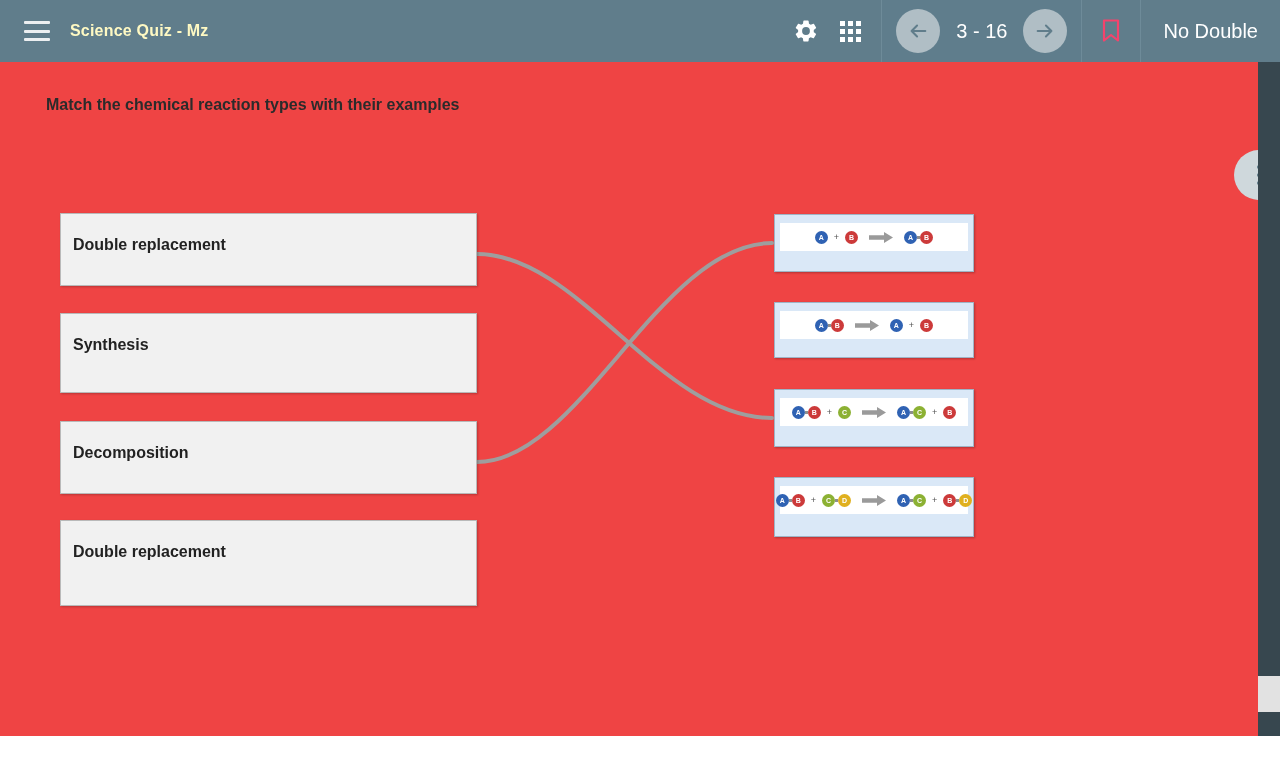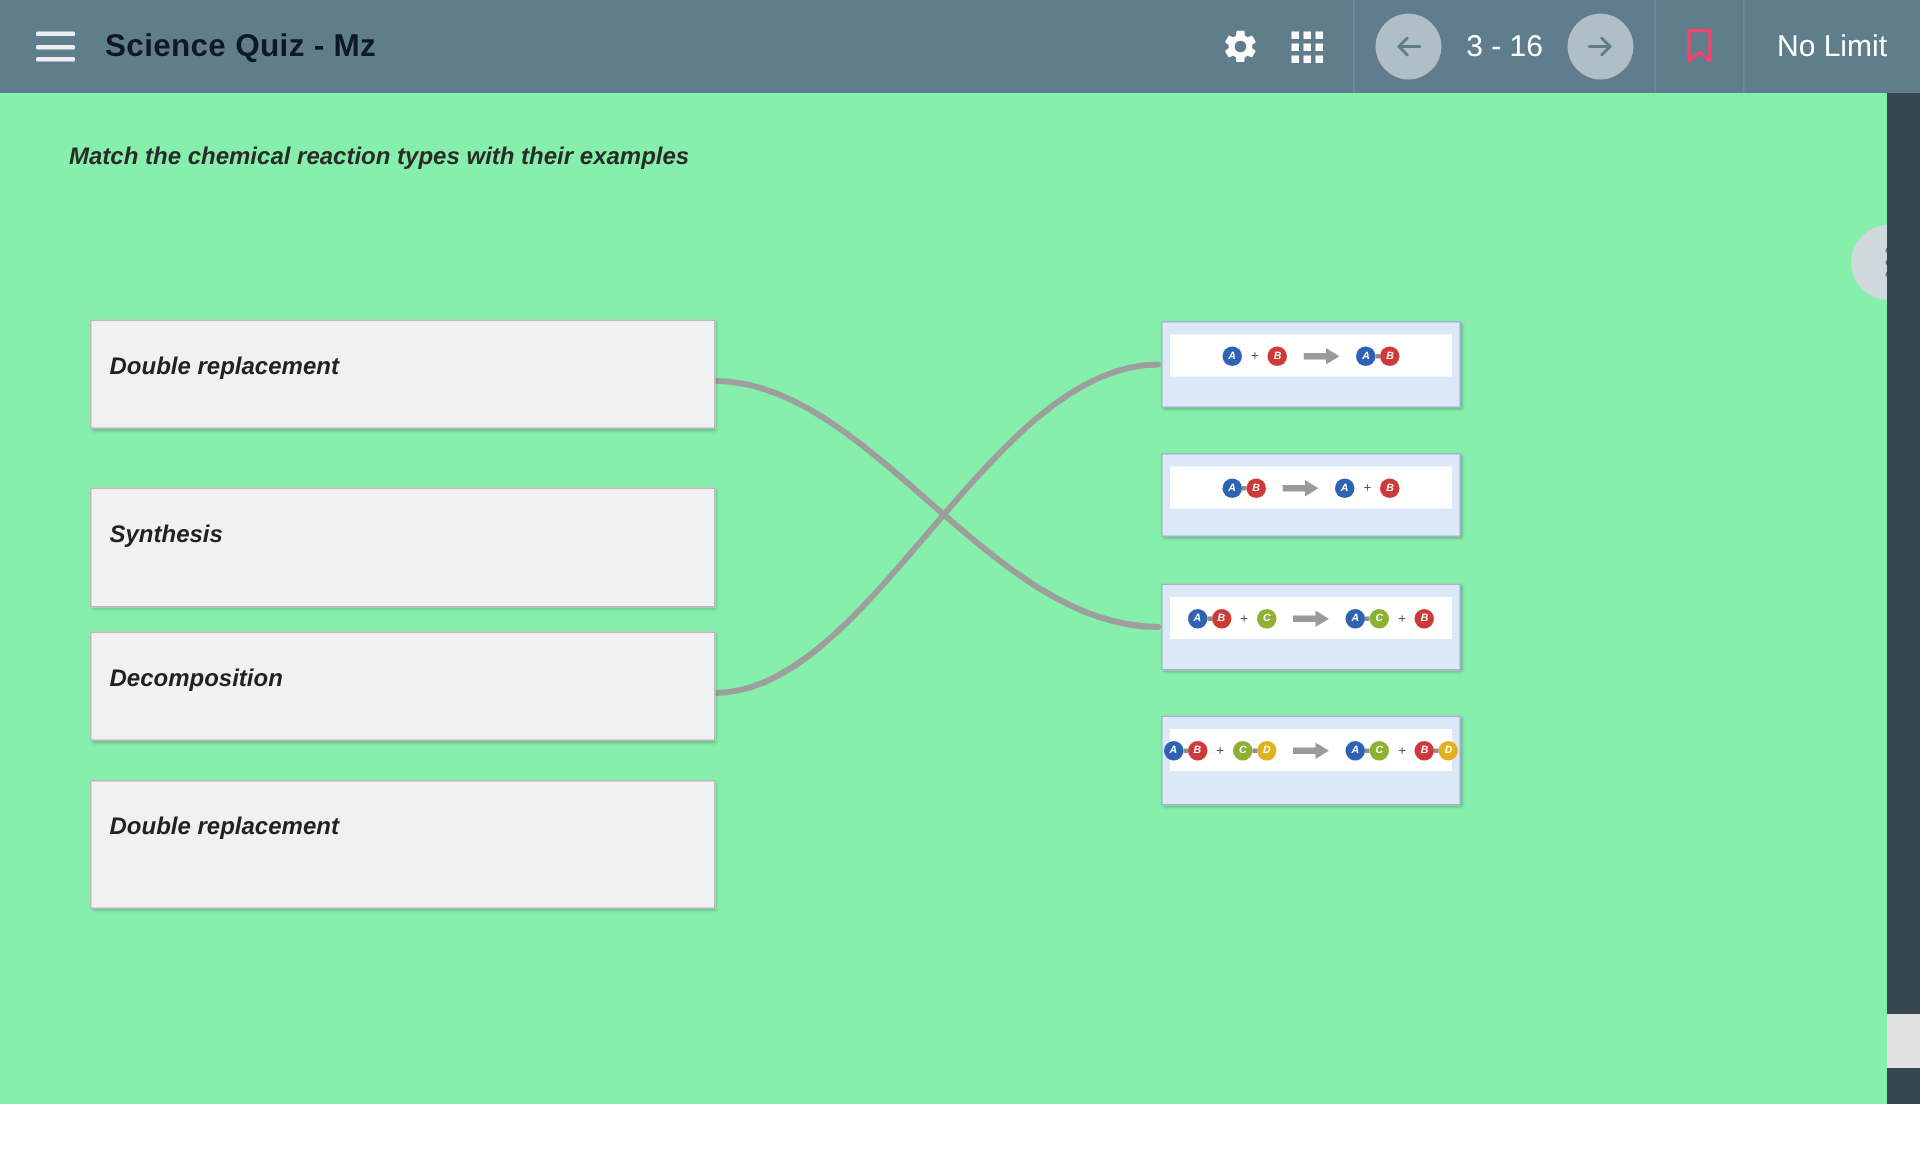--- a/index.html
+++ b/index.html
@@ -17,21 +17,21 @@
     background:#607d8b;
     display:flex; align-items:center;
   }
   .hamburger {
     width:26px; height:20px; margin-left:24px; margin-right:20px;
     display:flex; flex-direction:column; justify-content:space-between;
     cursor:pointer;
   }
   .hamburger span { display:block; height:3px; background:#eceff1; border-radius:1px; }
   .app-title {
-    color:#0f172a; font-size:21px; font-weight:bold; letter-spacing:0.2px;
+    color:#fef9c3; font-size:16px; font-weight:bold; letter-spacing:0.2px;
     white-space:nowrap;
   }
   .header-right {
     margin-left:auto; display:flex; align-items:center; height:62px;
   }
   .hdr-icon-group {
     display:flex; align-items:center; gap:14px; padding:0 16px; height:62px;
   }
   .icon-btn {
     width:30px; height:30px; display:flex; align-items:center; justify-content:center;
@@ -57,21 +57,21 @@
   .bookmark-wrap {
     height:62px; display:flex; align-items:center; padding:0 20px;
     border-right:1px solid #6e8b99;
   }
   .bookmark { width:18px; height:24px; }
   .no-limit { color:#ffffff; font-size:20px; padding:0 22px 0 22px; white-space:nowrap; }
 
   
   .content {
     position:absolute; left:0; top:62px; width:1258px; height:674px;
-    background:#86efac; overflow:hidden;font-style:italic;
+    background:#ef4444; overflow:hidden;
   }
   .question-title {
     position:absolute; left:46px; top:34px;
     font-size:16px; font-weight:bold; color:#2b2b2b;
   }
 
   .match-area { position:absolute; left:0; top:0; width:1258px; height:674px; }
 
   .left-item {
     position:absolute; left:60px; width:417px;
@@ -191,37 +191,37 @@
             </svg>
         </div>
       </div>
 
       <div class="bookmark-wrap">
         <svg class="bookmark" viewBox="0 0 18 24">
           <path d="M2 1.5 h14 v20 l-7 -5.5 l-7 5.5 z" fill="none" stroke="#f4436c" stroke-width="2.2" stroke-linejoin="round"></path>
         </svg>
       </div>
 
-      <div class="no-limit">No Limit</div>
+      <div class="no-limit">No Double</div>
     </div>
   </div>
 
   <div class="content">
     <div class="question-title">Match the chemical reaction types with their examples</div>
 
     <div class="match-area">
       <svg class="connectors" viewBox="0 0 1258 674">
         <g id="conn-group" fill="none" stroke="#9e9e9e" stroke-width="4" stroke-linecap="round">
             <path d="M 477 192 C 580 192, 660 356, 772 356"></path>
             <path d="M 477 400 C 580 400, 660 181, 772 181"></path>
           </g>
       </svg>
       <div id="left-col">
           <div class="left-item" style="top: 151px; height: 73px;"><span>Double replacement</span></div>
-          <div class="left-item" style="top: 251px; height: 80px; margin-top: 12px;"><span>Synthesis</span></div>
+          <div class="left-item" style="top: 251px; height: 80px;"><span>Synthesis</span></div>
           <div class="left-item" style="top: 359px; height: 73px;"><span>Decomposition</span></div>
           <div class="left-item" style="top: 458px; height: 86px;"><span>Double replacement</span></div>
         </div>
       <div id="right-col">
           <div class="right-card" style="top: 152px; height: 58px;">
             <div class="eq-strip" title="A + B -&gt; AB">
               <span class="mol">
                 <span class="atom A">A</span>
               </span>
               <span class="plus">+</span>

